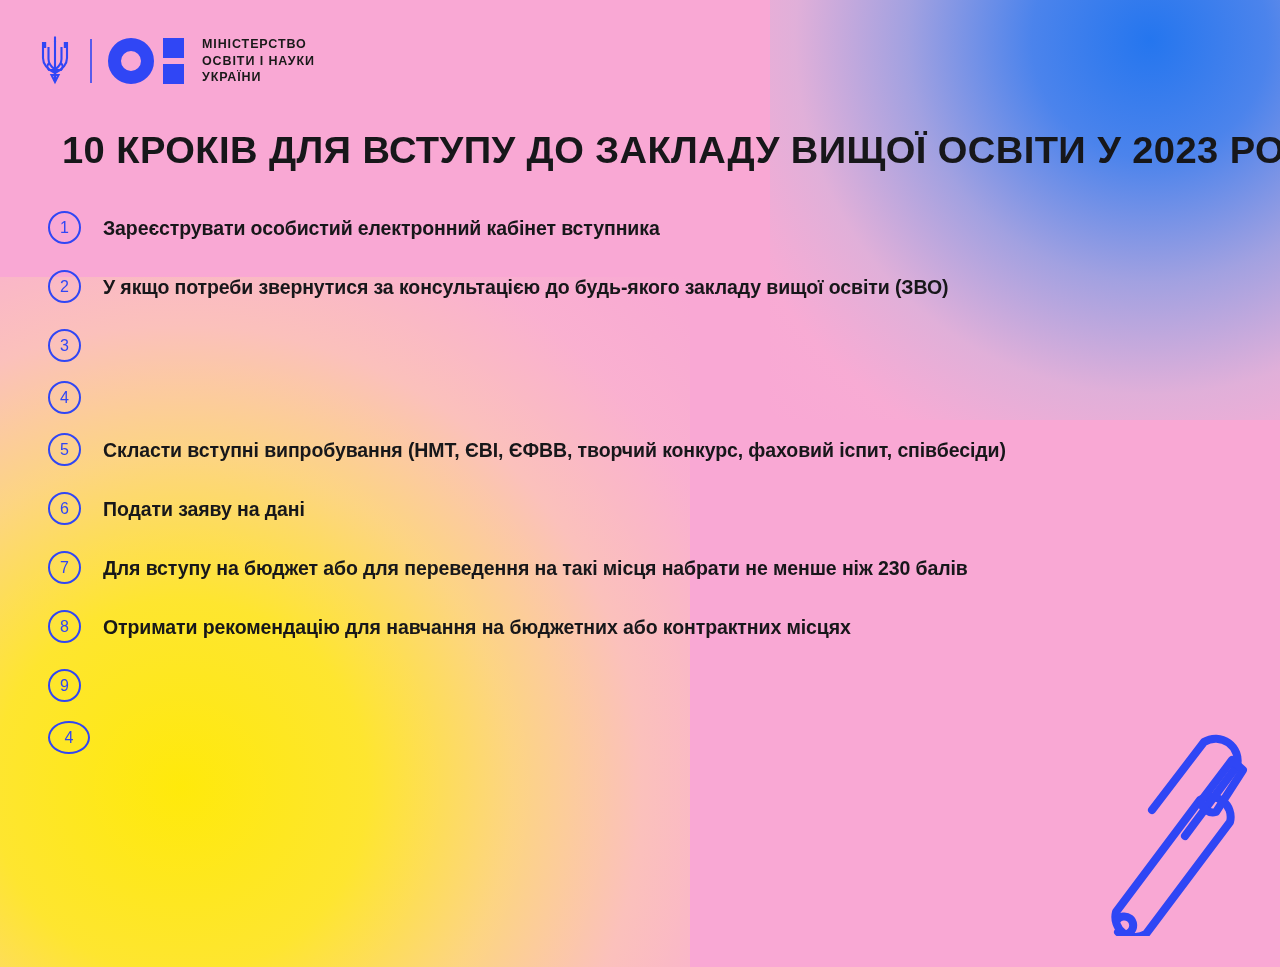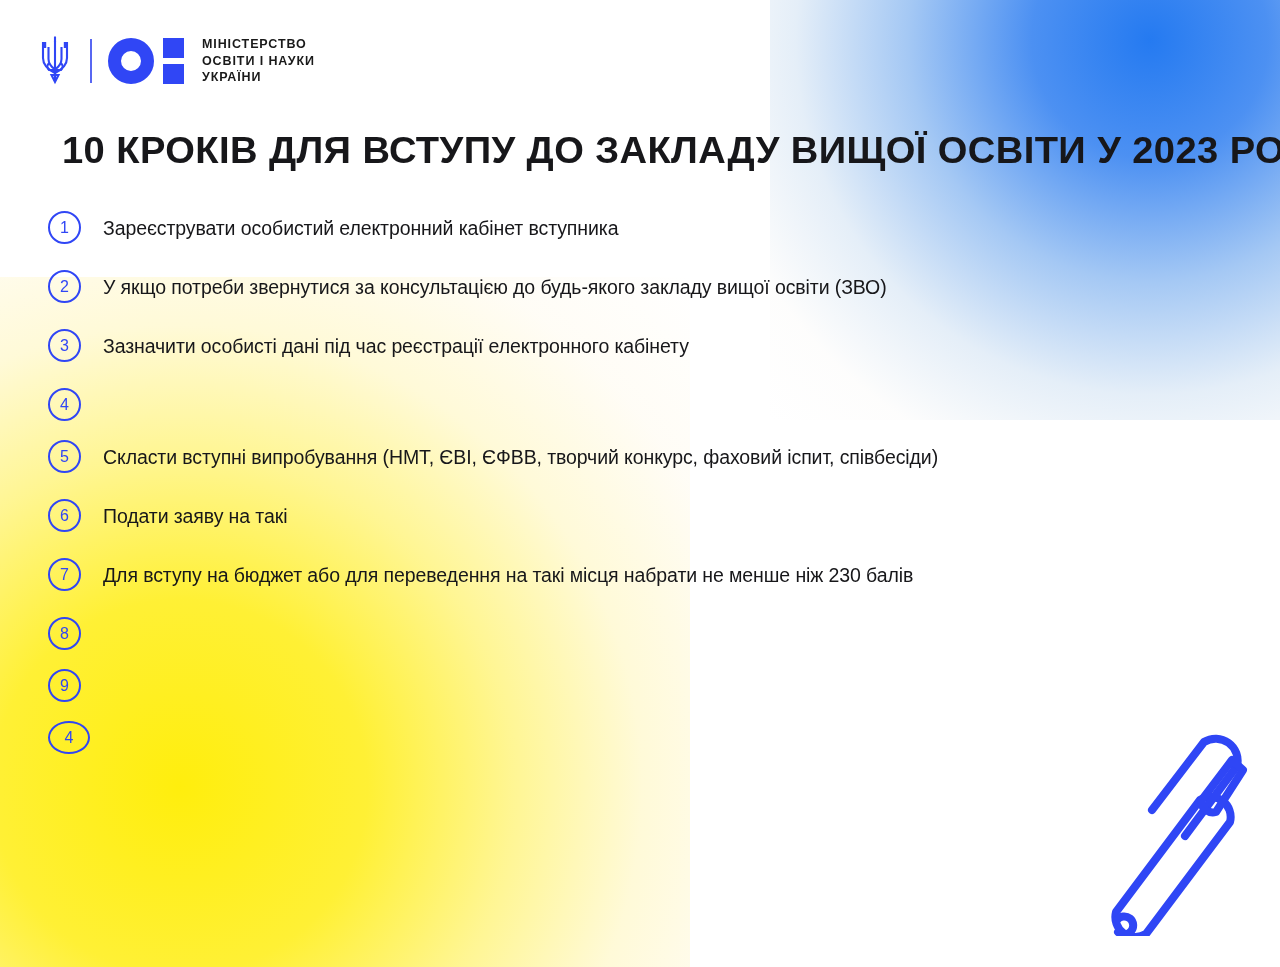--- a/index.html
+++ b/index.html
@@ -11,21 +11,21 @@
     height: 967px;
     overflow: hidden;
     font-family: "Liberation Sans", sans-serif;
     background: #fde3c3;
   }
 
   #poster {
     position: relative;
     width: 1280px;
     height: 967px;
-    background-color: #ffffff;
+    background-color: #f9a8d4;
     overflow: hidden;
   }
 
   
   .grad-blue {
     position: absolute;
     top: -340px;
     right: -250px;
     width: 760px;
     height: 760px;
@@ -143,21 +143,21 @@
     margin-top: 5px;
   }
   .badge.wide {
     width: 42px;
     border-radius: 21px / 50%;
   }
   .step-text {
     margin-left: 22px;
     color: #17171a;
     font-size: 19.5px;
-    font-weight: normal;
+    font-weight: bold;
     line-height: 45px;
     letter-spacing: -0.1px;
     max-width: 1150px;
   }
 
   
   .pen {
     position: absolute;
     left: 1096px;
     top: 726px;
@@ -215,44 +215,44 @@
       <div class="step-text">Зареєструвати особистий електронний кабінет вступника</div>
     </div>
 
     <div class="step">
       <div class="badge">2</div>
       <div class="step-text">У якщо потреби звернутися за консультацією до будь-якого закладу вищої освіти (ЗВО)</div>
     </div>
 
     <div class="step">
       <div class="badge">3</div>
-      <div class="step-text">Зазначити особисті дані під час реєстрації електронного кабінету</div>
     </div>
 
     <div class="step">
       <div class="badge">4</div>
     </div>
 
     <div class="step">
       <div class="badge">5</div>
       <div class="step-text">Скласти вступні випробування (НМТ, ЄВІ, ЄФВВ, творчий конкурс, фаховий іспит, співбесіди)</div>
     </div>
 
     <div class="step">
       <div class="badge">6</div>
-      <div class="step-text">Подати заяву на такі</div>
+      <div class="step-text">Подати заяву на дані</div>
     </div>
 
     <div class="step">
       <div class="badge">7</div>
       <div class="step-text">Для вступу на бюджет або для переведення на такі місця набрати не менше ніж 230 балів</div>
     </div>
 
     <div class="step">
       <div class="badge">8</div>
+      <div class="step-text">Отримати рекомендацію для навчання на бюджетних або контрактних місцях</div>
     </div>
 
     <div class="step">
       <div class="badge">9</div>
     </div>
 
     <div class="step">
       <div class="badge wide">4</div>
     </div>
 

